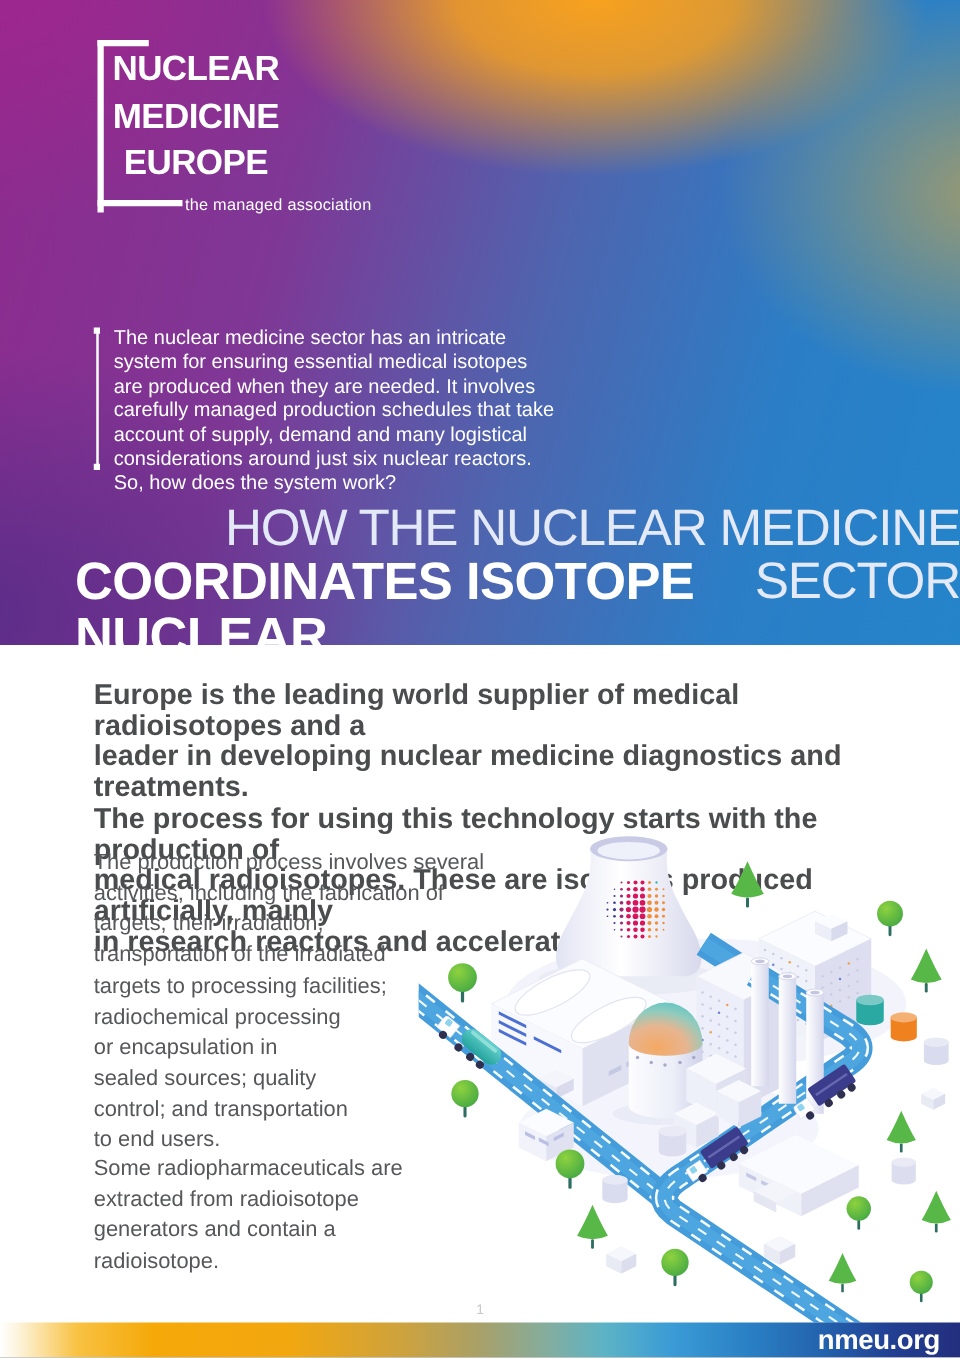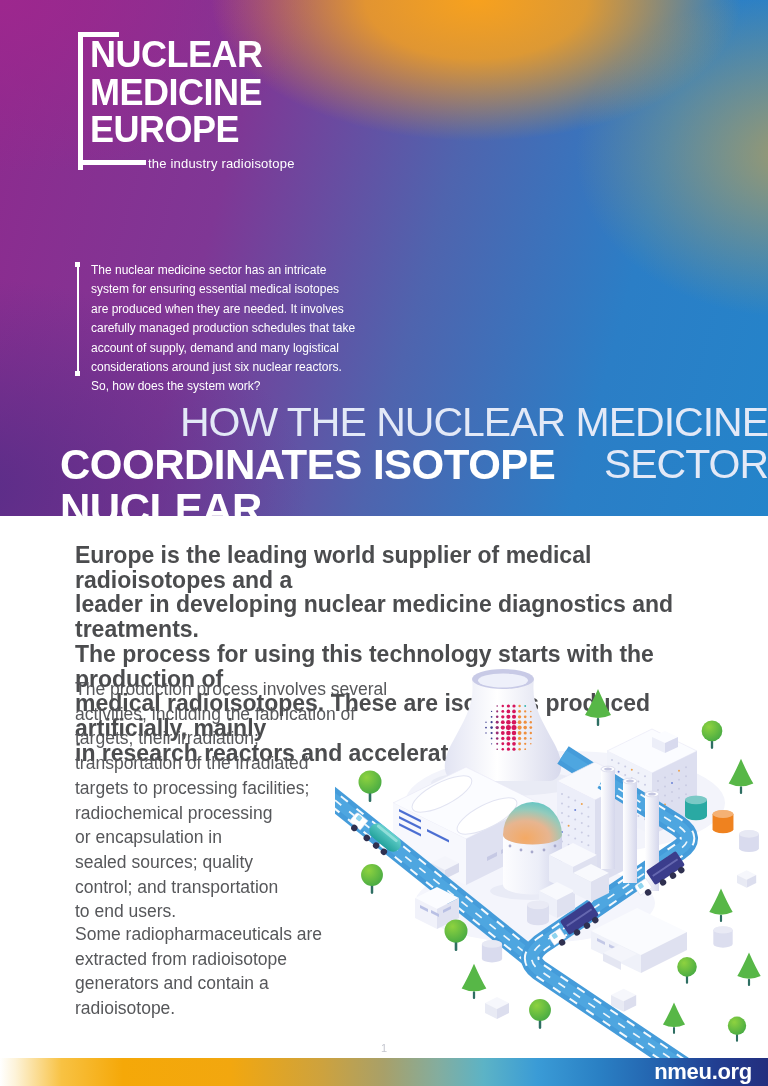--- a/index.html
+++ b/index.html
@@ -13,30 +13,30 @@
       radial-gradient(40% 45% at 103% 30%, rgba(176,158,96,.85) 0%, rgba(176,158,96,0) 70%),
       radial-gradient(55% 45% at 0% 0%, rgba(158,39,142,.95) 0%, rgba(158,39,142,0) 75%),
       radial-gradient(60% 55% at -5% 95%, rgba(84,45,135,.9) 0%, rgba(84,45,135,0) 75%),
       linear-gradient(105deg,#8e2a8e 0%,#7f3795 30%,#4f64ae 55%,#2b7ec6 78%,#2484ca 100%);}
 
   
   .logo-bracket{position:absolute;left:78px;top:32px;width:36px;height:133px;
     border-left:5px solid #fff;border-top:5px solid #fff;}
   .logo-underline{position:absolute;left:78px;top:160px;width:68px;height:5px;background:#fff;}
   .logo-text{position:absolute;left:90px;top:36px;color:#fff;font-weight:bold;
-    font-size:36px;line-height:37.5px;letter-spacing:-.5px;white-space:pre-line;}
+    font-size:28px;line-height:37.5px;letter-spacing:-.5px;white-space:pre-line;text-align:center;}
   .logo-tagline{position:absolute;left:148px;top:156px;color:#fff;font-size:13px;letter-spacing:.2px;}
 
   
   .quote-rule{position:absolute;left:77px;top:266px;width:2px;height:106px;background:#fff;}
   .quote-sq{position:absolute;width:5px;height:5px;background:#fff;}
   .sq-top{left:75px;top:262px;}
   .sq-bottom{left:75px;top:371px;}
   .intro{position:absolute;left:91px;top:261px;width:400px;color:#fff;
-    font-size:12px;line-height:19.4px;white-space:pre-line;}
+    font-size:16px;line-height:19.4px;white-space:pre-line;}
 
   
   .title-light{position:absolute;left:60px;top:401px;color:#e3e9f7;font-weight:300;
     font-size:41px;line-height:42px;letter-spacing:-1px;text-align:right;}
   .title-bold{position:absolute;left:60px;top:443px;color:#ffffff;font-weight:bold;
     font-size:42px;line-height:44px;letter-spacing:-.5px;}
 
   
   .lead{position:absolute;left:75px;top:543px;width:650px;color:#4b4c4e;font-weight:bold;
     font-size:23px;line-height:24.7px;white-space:pre-line;}
@@ -64,21 +64,21 @@
 
 <div class="page">
 
   <div class="header"></div>
 
   <div class="logo-bracket"></div>
   <div class="logo-underline"></div>
   <div class="logo-text">NUCLEAR
 MEDICINE
 EUROPE</div>
-  <div class="logo-tagline">the industry radioisotope</div>
+  <div class="logo-tagline">the managed association</div>
 
   <div class="quote-rule"></div>
   <div class="quote-sq sq-top"></div>
   <div class="quote-sq sq-bottom"></div>
   <div class="intro">The nuclear medicine sector has an intricate
 system for ensuring essential medical isotopes
 are produced when they are needed. It involves
 carefully managed production schedules that take
 account of supply, demand and many logistical
 considerations around just six nuclear reactors.

